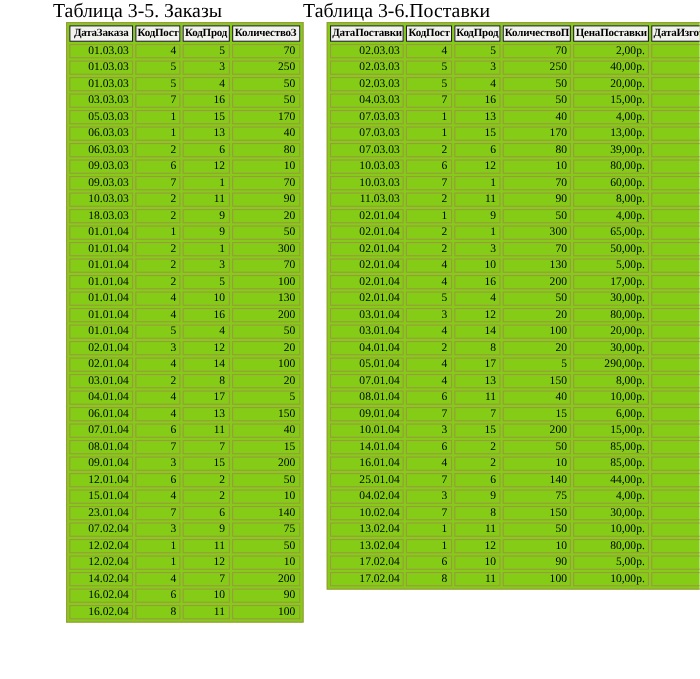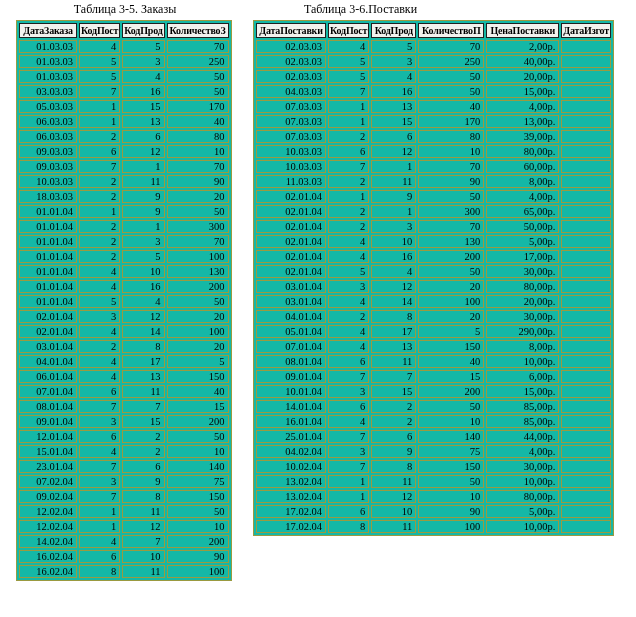--- a/index.html
+++ b/index.html
@@ -10,28 +10,28 @@
   }
   html,body{margin:0;padding:0;}
   body{
     width:636px;height:617px;background:#ffffff;position:relative;
     font-family:"Liberation Serif", serif;color:var(--text);overflow:hidden;
   }
   .tbl-block{position:absolute;top:1px;}
   #orders-block{left:16px;}
   #supplies-block{left:253px;}
   .tbl-title{
-    font-size:12px;line-height:17px;text-align:center;color:var(--text);
+    font-size:18px;line-height:17px;text-align:center;color:var(--text);
     margin:0 0 2px 0;white-space:nowrap;
   }
   #orders-block .tbl-title{width:218px;}
   #supplies-block .tbl-title{width:215px;}
   table{
     border-collapse:separate;border-spacing:2px;
-    border:1px solid var(--border);background:#14b8a6;table-layout:fixed;
+    border:1px solid var(--border);background:#84cc16;table-layout:fixed;margin-left:44px;
   }
   th,td{
     font-size:10.5px;line-height:11px;height:11px;
     padding:0 3px;white-space:nowrap;overflow:hidden;
   }
   td{border:1px solid var(--border);text-align:right;}
   th{
     border:1px solid var(--hborder);background:var(--hbg);
     font-weight:bold;text-align:center;font-size:10px;letter-spacing:-0.2px;
     padding:1px 1px;
@@ -244,26 +244,20 @@
           <td>6</td>
           <td>140</td>
         </tr>
         <tr>
           <td>07.02.04</td>
           <td>3</td>
           <td>9</td>
           <td>75</td>
         </tr>
         <tr>
-          <td>09.02.04</td>
-          <td>7</td>
-          <td>8</td>
-          <td>150</td>
-        </tr>
-        <tr>
           <td>12.02.04</td>
           <td>1</td>
           <td>11</td>
           <td>50</td>
         </tr>
         <tr>
           <td>12.02.04</td>
           <td>1</td>
           <td>12</td>
           <td>10</td>

